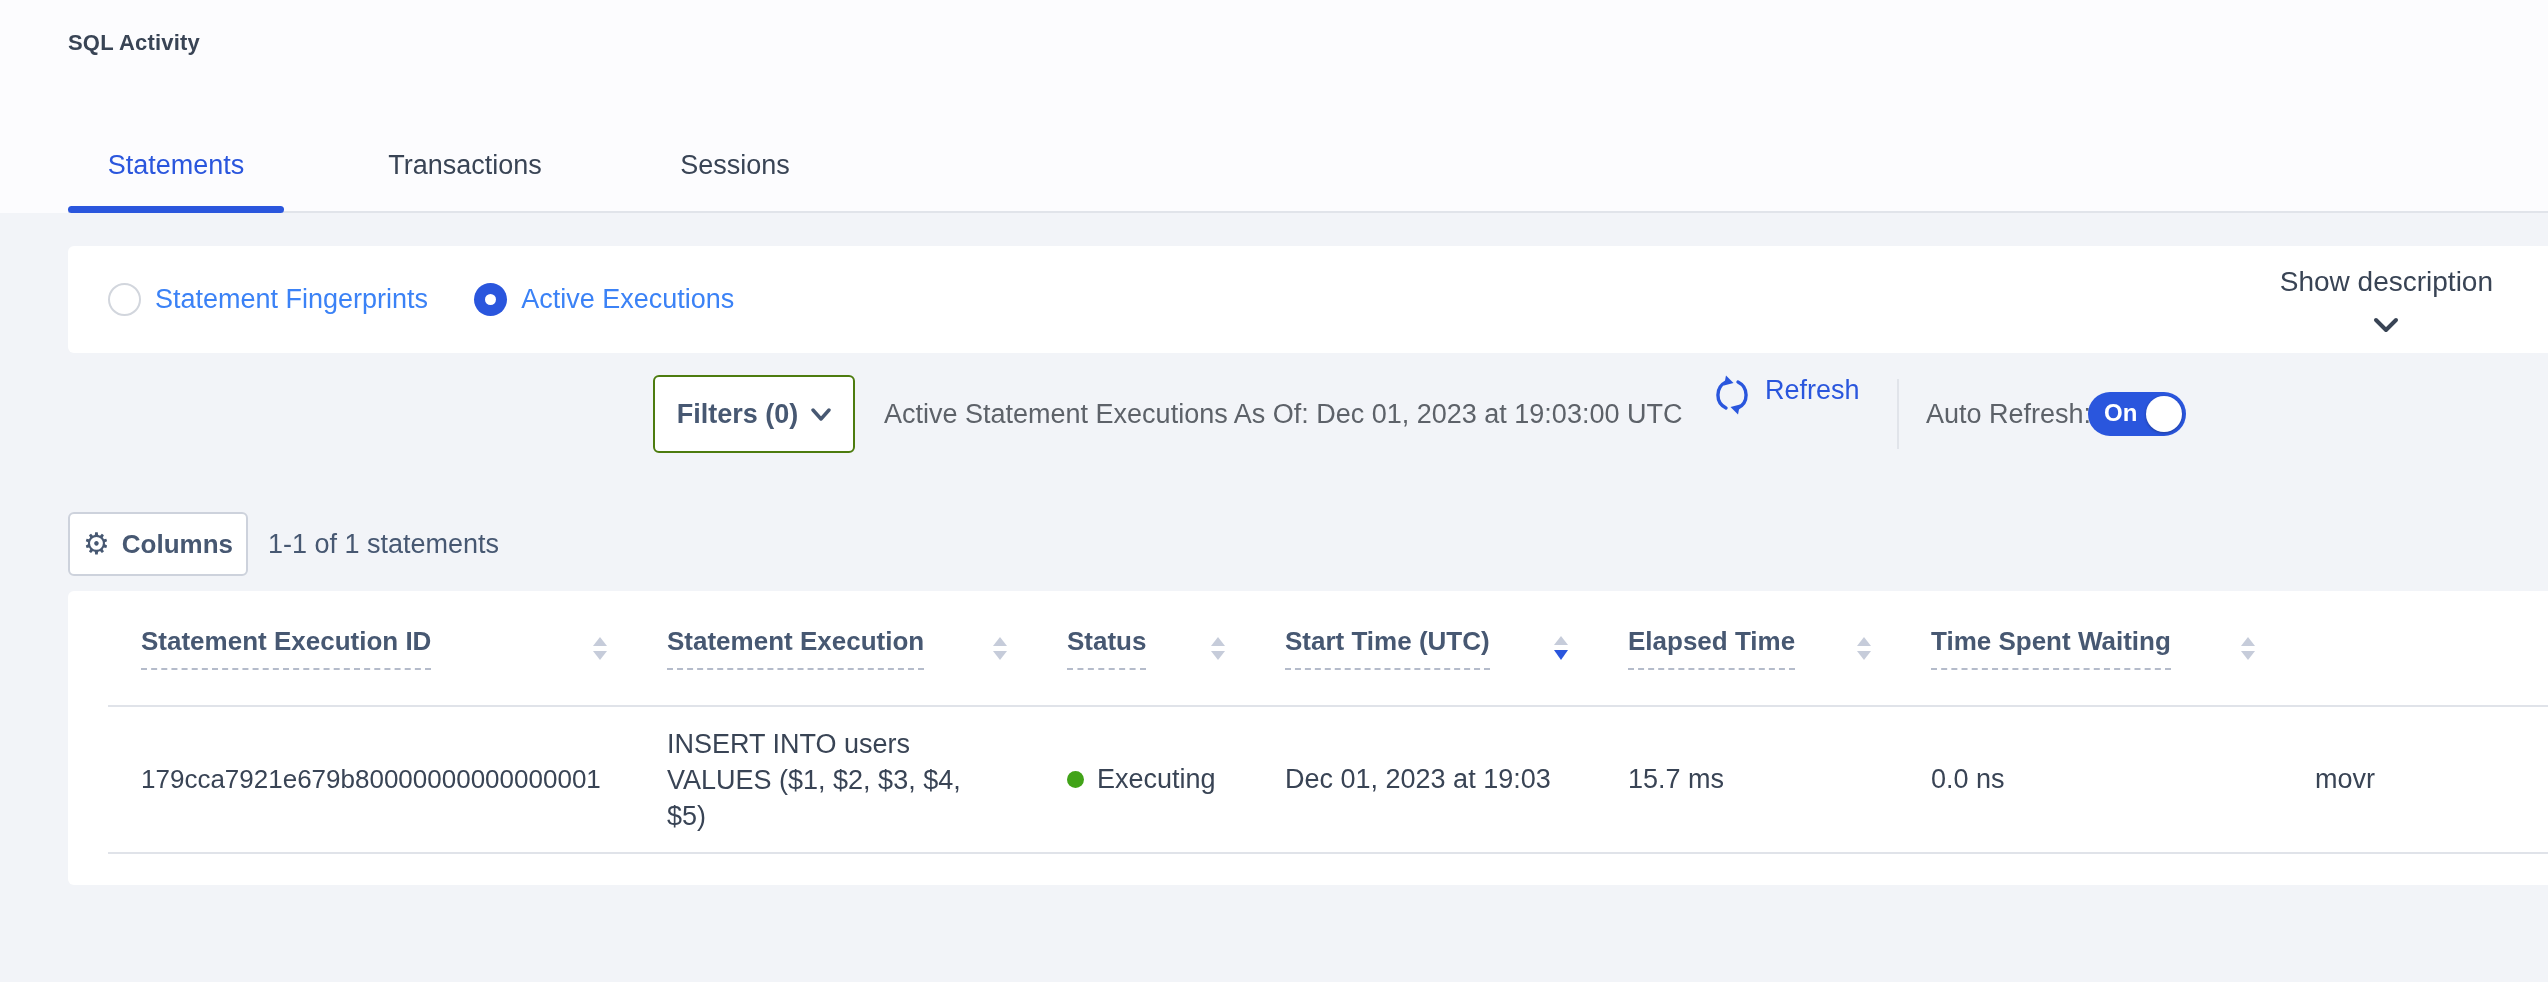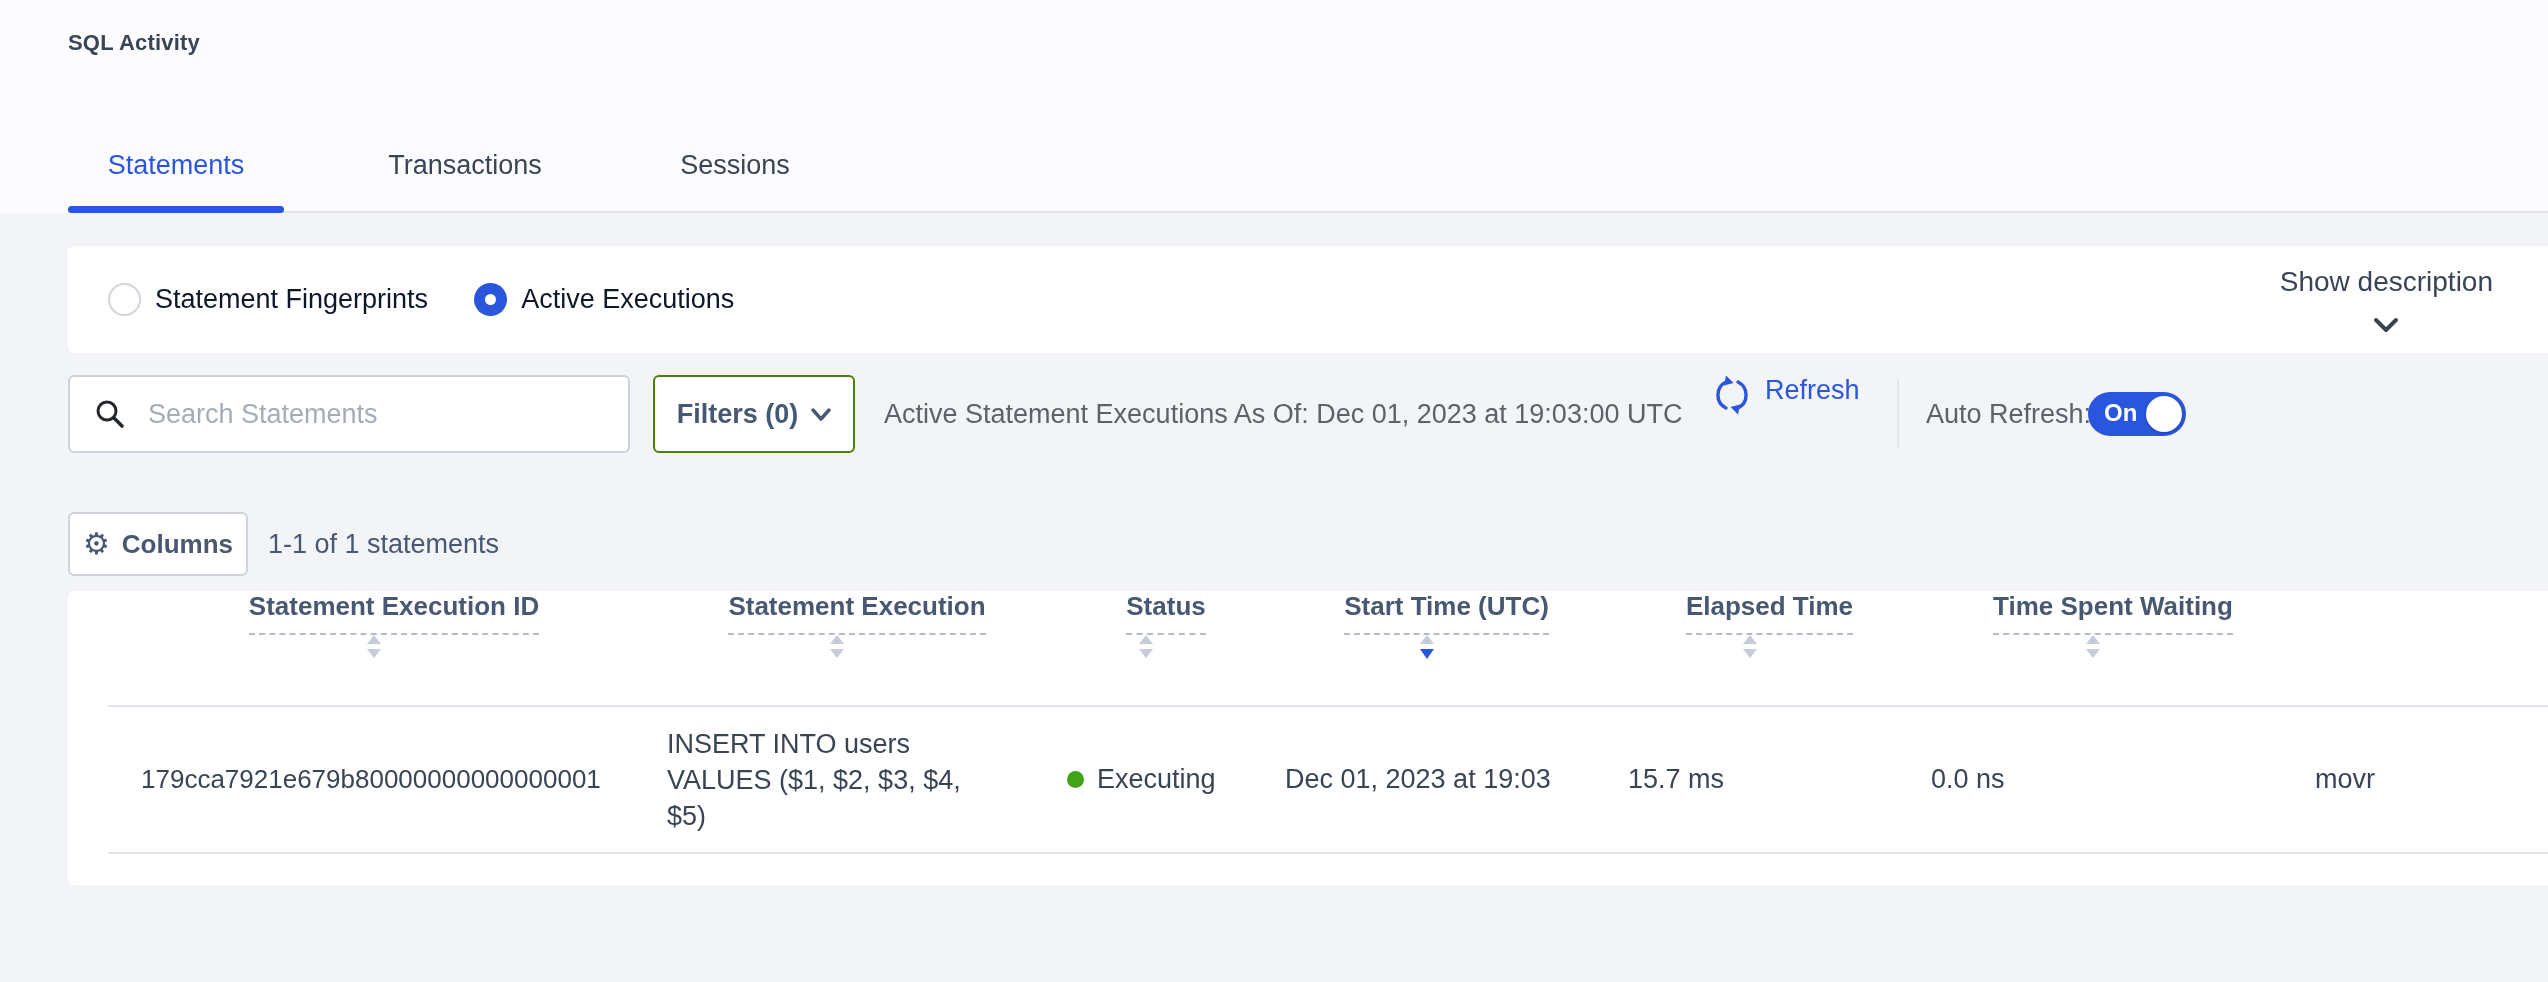--- a/index.html
+++ b/index.html
@@ -21,21 +21,21 @@
   .tab.active{color:var(--accent);}
   .tab-line{position:absolute;left:68px;right:0;top:211px;height:2px;background:#e1e4ea;}
   .tab-active-bar{position:absolute;left:68px;width:216px;top:206px;height:7px;border-radius:4px;background:var(--accent);}
   
   .radio-card{position:absolute;left:68px;right:0;top:246px;height:107px;background:#fff;border-radius:6px 0 0 6px;
     display:flex;align-items:center;padding:0 55px 0 40px;box-sizing:border-box;}
   .radio-opt{display:flex;align-items:center;margin-right:46px;cursor:pointer;}
   .radio-circle{width:33px;height:33px;border-radius:50%;border:2px solid #d2d6dd;background:#fff;box-sizing:border-box;margin-right:14px;flex:none;}
   .radio-circle.selected{border:none;background:var(--accent);position:relative;}
   .radio-circle.selected::after{content:'';position:absolute;left:50%;top:50%;width:11px;height:11px;margin:-5.5px 0 0 -5.5px;background:#fff;border-radius:50%;}
-  .radio-label{font-size:27px;color:#0f172a;}
+  .radio-label{font-size:27px;color:#3b82f6;}
   .show-desc{margin-left:auto;display:flex;align-items:center;gap:18px;font-size:28px;color:#394455;cursor:pointer;flex-direction:column;}
   
   .controls-row{position:absolute;left:0;right:0;top:375px;height:78px;}
   .search-box{position:absolute;left:68px;top:0;width:562px;height:78px;background:#fff;border:2px solid #cdd2dc;border-radius:6px;
     box-sizing:border-box;display:flex;align-items:center;padding-left:24px;}
   .search-box input{border:none;outline:none;font-size:27px;color:#394455;margin-left:20px;width:440px;background:transparent;font-family:inherit;}
   .search-box input::placeholder{color:#a5acb8;}
   .filters-btn{position:absolute;left:653px;top:0;width:202px;height:78px;background:#fff;border:2px solid #4d7c0f;border-radius:6px;
     display:flex;align-items:center;justify-content:center;gap:13px;font-size:27px;font-weight:700;color:#475872;font-family:inherit;cursor:pointer;box-sizing:border-box;}
   .asof{position:absolute;left:884px;top:0;height:78px;display:flex;align-items:center;font-size:27px;color:#5d6269;}
@@ -48,21 +48,21 @@
   
   .columns-btn{position:absolute;left:68px;top:512px;width:180px;height:64px;background:#fff;border:2px solid #cdd2dc;border-radius:6px;
     display:flex;align-items:center;justify-content:center;gap:12px;font-size:26px;font-weight:700;color:#475872;font-family:inherit;cursor:pointer;box-sizing:border-box;}
   .gear{font-size:30px;font-weight:400;line-height:1;color:#475872;}
   .count{position:absolute;left:268px;top:512px;height:64px;display:flex;align-items:center;font-size:27px;color:#475872;}
   
   .table-card{position:absolute;left:68px;right:0;top:591px;height:294px;background:#fff;border-radius:6px 0 0 6px;}
   .tinner{margin-left:40px;}
   .thead{display:flex;height:114px;border-bottom:2px solid #e0e3e9;}
   .trow{display:flex;height:145px;border-bottom:2px solid #e0e3e9;cursor:pointer;}
-  .th{display:flex;align-items:center;justify-content:flex-start;box-sizing:border-box;cursor:pointer;flex-direction:column;}
+  .th{display:flex;align-items:center;justify-content:space-between;box-sizing:border-box;cursor:pointer;}
   .th-label{font-size:26px;font-weight:700;color:#475872;padding-bottom:11px;border-bottom:2px dashed #b4bbca;white-space:nowrap;}
   .caret{display:flex;flex-direction:column;gap:5px;margin-right:40px;flex:none;}
   .caret i{display:block;width:0;height:0;border-left:7px solid transparent;border-right:7px solid transparent;}
   .caret .up{border-bottom:9px solid #c6ccda;}
   .caret .down{border-top:9px solid #c6ccda;}
   .caret.sorted .down{border-top:10px solid var(--accent);}
   .c1{width:539px;padding-left:33px;}
   .c2{width:400px;padding-left:20px;}
   .c3{width:218px;padding-left:20px;}
   .c4{width:343px;padding-left:20px;}
@@ -98,27 +98,20 @@
   </div>
   <div class="show-desc">
     <span>Show description</span>
     <svg width="26" height="18" viewBox="0 0 26 18">
       <polyline points="3,4 13,14 23,4" fill="none" stroke="#394455" stroke-width="4" stroke-linecap="round" stroke-linejoin="round"></polyline>
     </svg>
   </div>
 </div>
 
 <div class="controls-row">
-  <div class="search-box">
-    <svg width="32" height="32" viewBox="0 0 32 32">
-      <circle cx="13" cy="13" r="9" fill="none" stroke="#24282d" stroke-width="3"></circle>
-      <line x1="20" y1="20" x2="28" y2="28" stroke="#24282d" stroke-width="3.6" stroke-linecap="round"></line>
-    </svg>
-    <input type="text" placeholder="Search Statements" style="">
-  </div>
   <button class="filters-btn">
     <span>Filters (0)</span>
     <svg width="20" height="15" viewBox="0 0 20 15">
       <polyline points="2,3 10,12 18,3" fill="none" stroke="#475872" stroke-width="3.4" stroke-linecap="round" stroke-linejoin="round"></polyline>
     </svg>
   </button>
   <span class="asof">Active Statement Executions As Of: Dec 01, 2023 at 19:03:00 UTC</span>
   <span class="refresh">
     <svg width="40" height="40" viewBox="0 0 40 40">
       <g fill="none" stroke="#2a56dd" stroke-width="3.4" stroke-linecap="round">

